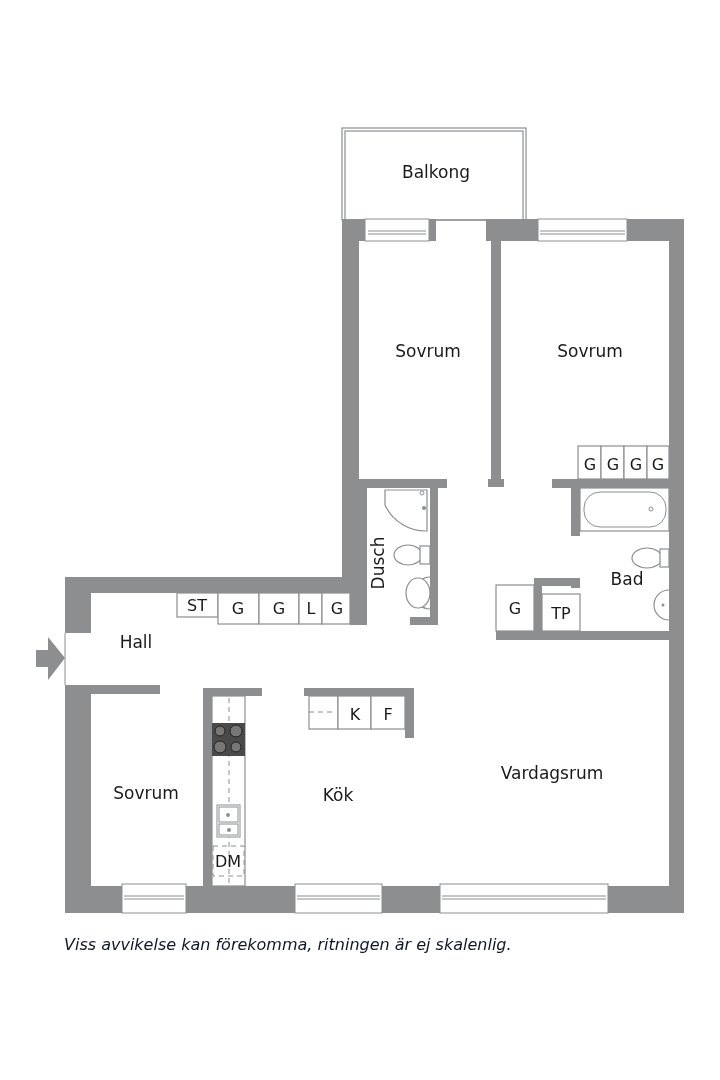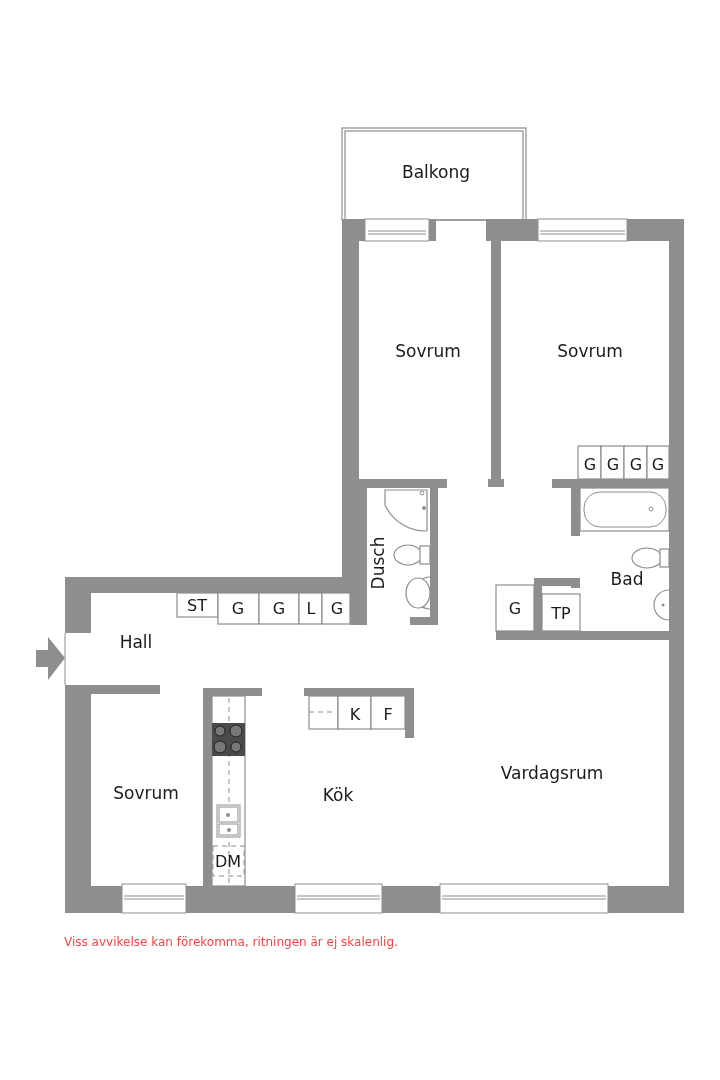--- a/index.html
+++ b/index.html
@@ -4,21 +4,21 @@
 <style>
   html, body { margin: 0; padding: 0; background: #ffffff; }
   body { width: 720px; height: 1080px; position: relative; overflow: hidden; font-family: "DejaVu Sans", sans-serif; }
   svg { position: absolute; left: 0; top: 0; }
   .wall { fill: #8c8e8f; }
   .thin { fill: none; stroke: #8c8e8f; stroke-width: 1.2; }
   .fix { fill: #fff; stroke: #8c8e8f; stroke-width: 1.2; }
   .dash { stroke: #8c8e8f; stroke-width: 1; stroke-dasharray: 5 4; fill: none; }
   .room-label { font-family: "DejaVu Sans", sans-serif; font-size: 17px; fill: #1a1a1a; }
   .unit-label { font-family: "DejaVu Sans", sans-serif; font-size: 16px; fill: #1a1a1a; }
-  .note { position: absolute; left: 64px; top: 935px; font-family: "DejaVu Sans", sans-serif; font-size: 12px; color: #ef4444; }
+  .note { position: absolute; left: 64px; top: 935px; font-family: "DejaVu Sans", sans-serif; font-size: 16px; color: #0f172a; font-style: italic; }
 </style>
 </head>
 <body>
 
 <svg width="720" height="1080" viewBox="0 0 720 1080">
 
   <g>
     <rect x="342" y="128" width="184" height="92" class="thin"></rect>
     <rect x="345" y="131" width="178" height="89" class="thin"></rect>
   </g>

